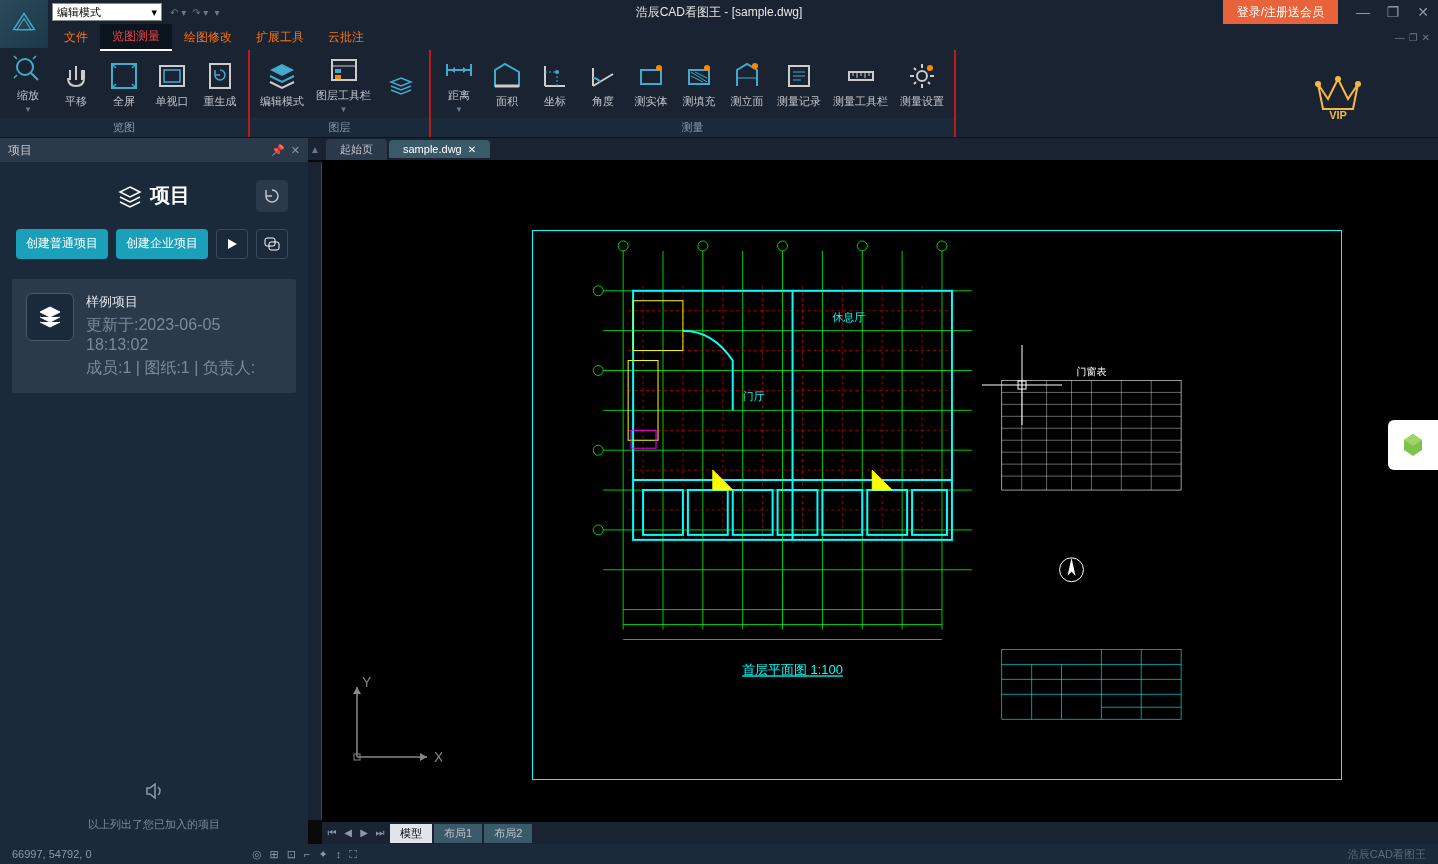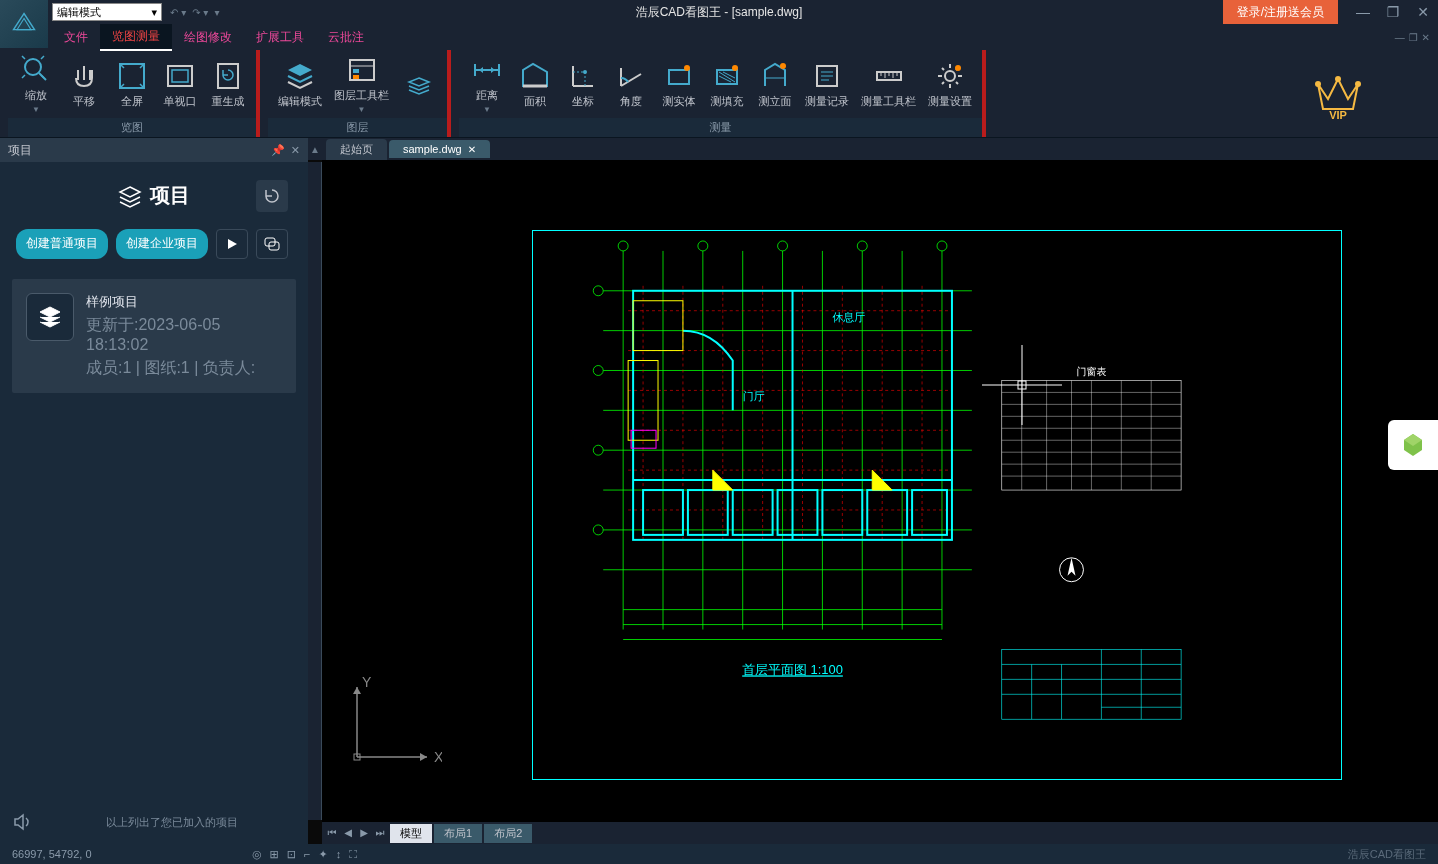--- a/index.html
+++ b/index.html
@@ -13,28 +13,28 @@
 .titlebar-tools { margin-left: 8px; display: flex; gap: 6px; }
 .titlebar-tools span { color: #6a7a8a; font-size: 10px; cursor: pointer; }
 .titlebar-center { position: absolute; left: 50%; transform: translateX(-50%); color: #e5e5e5; font-size: 12px; }
 .titlebar-right { margin-left: auto; display: flex; align-items: center; }
 .login-btn { background: #e8623a; color: #fff; padding: 3px 14px; font-size: 12px; height: 24px; display: flex; align-items: center; }
 .window-controls { display: flex; gap: 0; margin-left: 10px; }
 .window-controls span { width: 30px; height: 24px; display: flex; align-items: center; justify-content: center; color: #8a9aaa; cursor: pointer; font-size: 14px; }
 
 
 .menubar { height: 26px; background: #1a2332; display: flex; align-items: center; padding-left: 52px; gap: 0; }
-.menubar-item { padding: 4px 12px; color: #ec4899; cursor: pointer; font-size: 12px; }
+.menubar-item { padding: 4px 12px; color: #f97316; cursor: pointer; font-size: 12px; }
 .menubar-item.active { background: #0a1520; border-bottom: 2px solid #fff; color: #ef4444; }
 .child-controls { margin-left: auto; display: flex; gap: 4px; padding-right: 8px; }
 .child-controls span { color: #6a7a8a; font-size: 10px; cursor: pointer; }
 
 
 .ribbon { height: 88px; background: #1a2332; display: flex; border-bottom: 1px solid #0a1520; }
-.ribbon-group { display: flex; flex-direction: column; border-right: 4px solid #b91c1c; margin-left: 8px; }
+.ribbon-group { display: flex; flex-direction: column; border-right: 2px solid #b91c1c; }
 .ribbon-items { display: flex; padding: 2px 4px; flex: 1; }
 .ribbon-item { display: flex; flex-direction: column; align-items: center; justify-content: center; padding: 2px 6px; cursor: pointer; gap: 2px; min-width: 48px; }
 .ribbon-item .icon { width: 32px; height: 32px; display: flex; align-items: center; justify-content: center; }
 .ribbon-item .label { font-size: 11px; color: #c0c4cc; white-space: nowrap; }
 .ribbon-item .arrow { font-size: 8px; color: #6a7a8a; }
 .ribbon-group-label { text-align: center; font-size: 11px; color: #8a9aaa; padding: 2px 0; background: #1a2a3a; }
 .vip-badge { margin-left: auto; display: flex; align-items: center; justify-content: center; width: 200px; }
 .vip-badge svg { width: 60px; height: 50px; }
 
 
@@ -43,28 +43,28 @@
 
 .project-panel { width: 308px; background: #1a2a3a; display: flex; flex-direction: column; }
 .panel-header { height: 24px; background: #2a3a4a; display: flex; align-items: center; padding: 0 8px; font-size: 12px; }
 .panel-header-title { flex: 1; }
 .panel-header-controls { display: flex; gap: 6px; }
 .panel-header-controls span { color: #8a9aaa; cursor: pointer; font-size: 11px; }
 .panel-title-row { display: flex; align-items: center; justify-content: center; padding: 20px 0; gap: 8px; position: relative; }
 .panel-title-row .title { font-size: 20px; font-weight: bold; color: #fff; }
 .refresh-btn { position: absolute; right: 20px; width: 32px; height: 32px; background: #2a3a4a; border-radius: 4px; display: flex; align-items: center; justify-content: center; cursor: pointer; }
 .panel-actions { display: flex; gap: 8px; padding: 0 16px 20px; }
-.action-btn { background: #1aa0b8; color: #fff; padding: 6px 10px; border-radius: 12px; font-size: 12px; cursor: pointer; }
+.action-btn { background: #1aa0b8; color: #fff; padding: 6px 10px; border-radius: 4px; font-size: 12px; cursor: pointer; }
 .icon-btn { width: 32px; height: 30px; background: #1a2a3a; border: 1px solid #3a4a5a; border-radius: 4px; display: flex; align-items: center; justify-content: center; cursor: pointer; }
 .project-card { margin: 0 12px; background: #2a3a4a; border-radius: 2px; padding: 14px; display: flex; gap: 12px; cursor: pointer; }
 .project-icon { width: 48px; height: 48px; background: #1a2a3a; border: 1px solid #4a5a6a; border-radius: 6px; display: flex; align-items: center; justify-content: center; }
 .project-info { flex: 1; display: flex; flex-direction: column; gap: 4px; }
 .project-name { font-size: 13px; color: #e0e4ec; }
 .project-meta { font-size: 16px; color: #7a8a9a; }
-.panel-footer { margin-top: auto; padding: 12px; text-align: center; color: #7a8a9a; font-size: 11px; display: flex; align-items: center; gap: 16px; }
+.panel-footer { margin-top: auto; padding: 12px; text-align: center; color: #7a8a9a; font-size: 11px; display: flex; align-items: center; gap: 16px; flex-direction: column; }
 .sound-icon { width: 20px; height: 20px; }
 
 
 .canvas-area { flex: 1; display: flex; flex-direction: column; background: #0a0a0a; position: relative; }
 .left-ruler { width: 14px; background: #1a2332; position: absolute; left: 0; top: 24px; bottom: 24px; border-right: 1px solid #3a4a5a; }
 .left-ruler::before { content: "▲"; position: absolute; top: -18px; left: 2px; color: #6a7a8a; font-size: 10px; }
 .tabs { height: 22px; background: #1a2332; display: flex; align-items: center; padding-left: 18px; gap: 0; }
 .tab { padding: 3px 14px; background: #2a3a4a; color: #c0c4cc; font-size: 11px; cursor: pointer; border-radius: 4px 4px 0 0; margin-right: 2px; display: flex; align-items: center; gap: 6px; }
 .tab.active { background: #3a5a6a; color: #fff; }
 .tab-close { font-size: 10px; }

